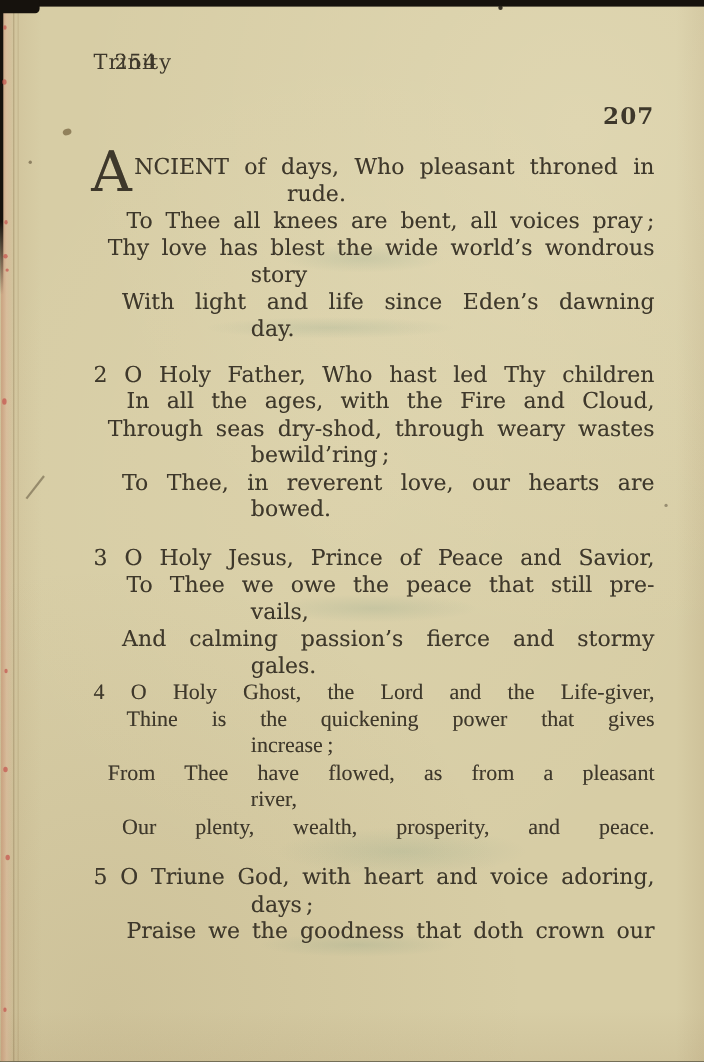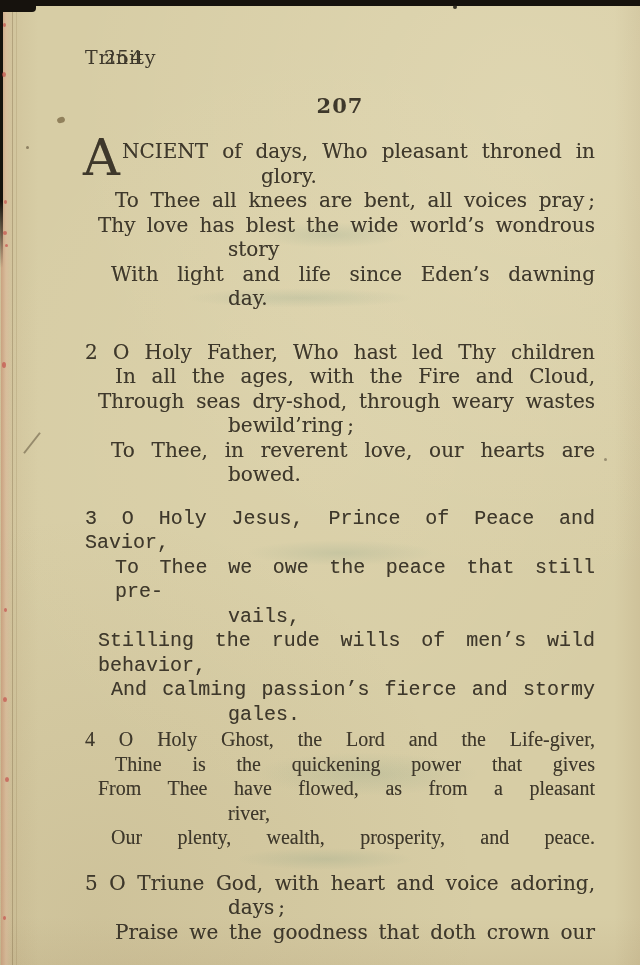--- a/index.html
+++ b/index.html
@@ -16,26 +16,26 @@
       linear-gradient(90deg, rgba(150,110,70,0.13) 0, rgba(150,110,70,0) 6%),
       linear-gradient(270deg, rgba(130,95,55,0.10) 0, rgba(130,95,55,0) 4%),
       linear-gradient(0deg, rgba(130,95,55,0.08) 0, rgba(130,95,55,0) 5%),
       #d7cda5;
   }
   .content{position:relative;padding:0 45px 0 85px;}
   
   .header{position:relative;margin-top:46px;height:22px;font-size:19px;line-height:22px;}
   .folio{position:absolute;left:19px;top:0;letter-spacing:1px;}
   .running-head{display:block;text-align:left;letter-spacing:1px;}
-  .hymn-number{margin-top:26px;text-align:center;font-weight:bold;font-size:21px;line-height:24px;letter-spacing:1px;}
+  .hymn-number{margin-top:26px;text-align:right;font-weight:bold;font-size:21px;line-height:24px;letter-spacing:1px;}
   
   .verse{position:relative;font-size:20px;line-height:24.5px;}
   .v1{margin-top:21px;}
-  .v2{margin-top:29px;}
-  .v3{margin-top:20px;font-family:Liberation Mono, monospace;}
+  .v2{margin-top:17px;}
+  .v3{margin-top:20px;}
   .v4{font-family:Liberation Serif, serif;}
   .v5{margin-top:21px;}
   .line{min-height:24.5px;text-shadow:0 0 .5px rgba(62,56,43,.4);}
   .fill{text-align:justify;text-align-last:justify;}
   .dc{padding-left:37px;}
   .iA{padding-left:30px;}
   .iB{padding-left:13px;}
   .iC{padding-left:26px;}
   .wrap{padding-left:143px;text-align:left;text-align-last:left;}
   .wg{padding-left:176px;}
@@ -97,49 +97,49 @@
     <div class="header">
       <span class="folio">254</span>
       <span class="running-head">Trinity</span>
     </div>
 
     <div class="hymn-number">207</div>
 
     <section class="verse v1">
       <span class="dropcap">A</span>
       <div class="line fill dc">NCIENT of days, Who pleasant throned in</div>
-      <div class="line wrap wg">glory.</div>
+      <div class="line wrap wg">rude.</div>
       <div class="line fill iA">To Thee all knees are bent, all voices pray ;</div>
       <div class="line fill iB">Thy love has blest the wide world’s wondrous</div>
       <div class="line wrap">story</div>
       <div class="line fill iC">With light and life since Eden’s dawning</div>
       <div class="line wrap">day.</div>
     </section>
 
     <section class="verse v2">
       <div class="line fill">2 O Holy Father, Who hast led Thy children</div>
       <div class="line fill iA">In all the ages, with the Fire and Cloud,</div>
       <div class="line fill iB">Through seas dry-shod, through weary wastes</div>
       <div class="line wrap">bewild’ring ;</div>
       <div class="line fill iC">To Thee, in reverent love, our hearts are</div>
       <div class="line wrap">bowed.</div>
     </section>
 
     <section class="verse v3">
       <div class="line fill">3 O Holy Jesus, Prince of Peace and Savior,</div>
       <div class="line fill iA">To Thee we owe the peace that still pre-</div>
       <div class="line wrap">vails,</div>
-      <div class="line fill iB">Stilling the rude wills of men’s wild behavior,</div>
       <div class="line fill iC">And calming passion’s fierce and stormy</div>
       <div class="line wrap">gales.</div>
     </section>
 
     <section class="verse v4">
       <div class="line fill">4 O Holy Ghost, the Lord and the Life-giver,</div>
       <div class="line fill iA">Thine is the quickening power that gives</div>
+      <div class="line wrap">increase ;</div>
       <div class="line fill iB">From Thee have flowed, as from a pleasant</div>
       <div class="line wrap">river,</div>
       <div class="line fill iC">Our plenty, wealth, prosperity, and peace.</div>
     </section>
 
     <section class="verse v5">
       <div class="line fill">5 O Triune God, with heart and voice adoring,</div>
       <div class="line wrap">days ;</div>
       <div class="line fill iA">Praise we the goodness that doth crown our</div>
     </section>

